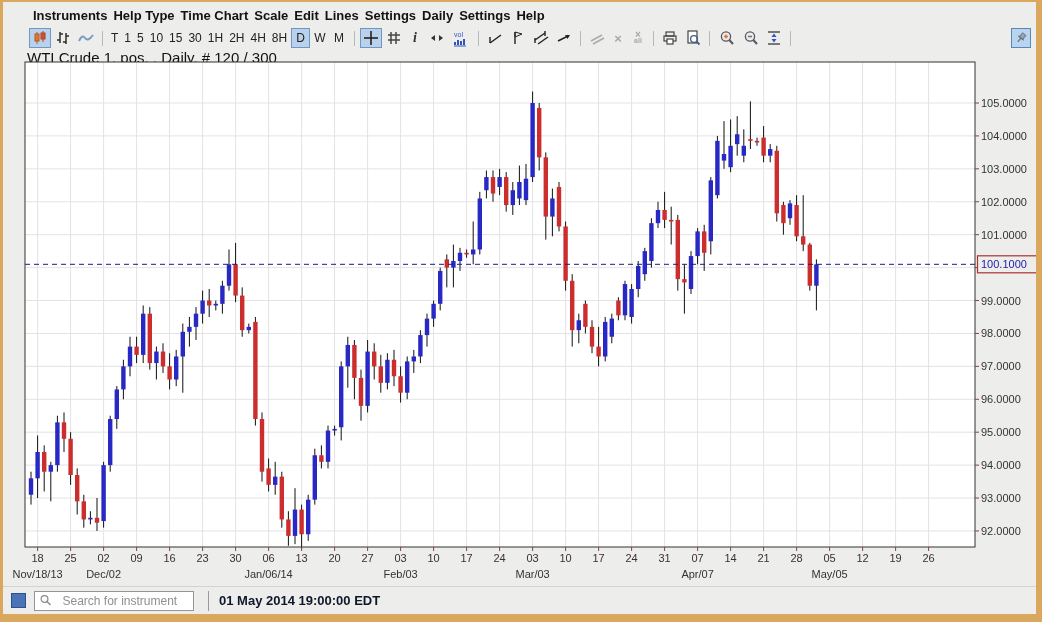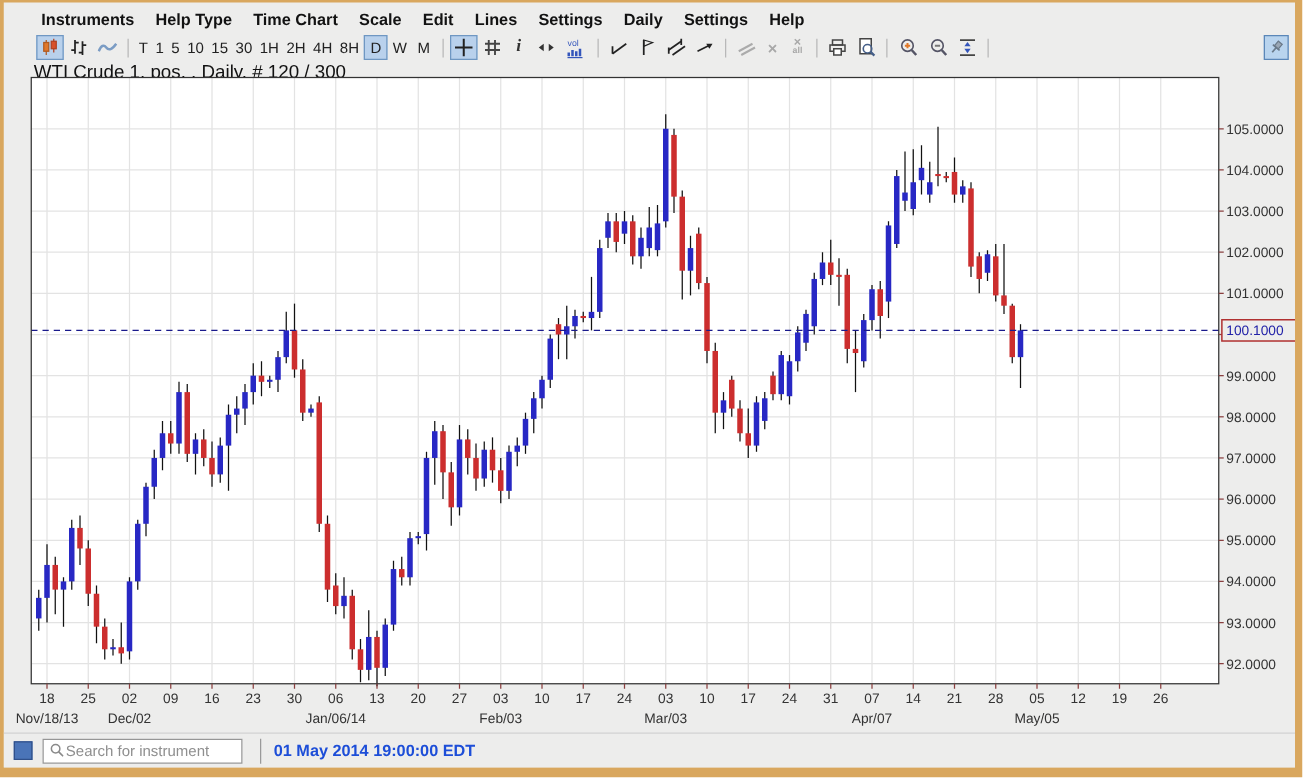--- a/index.html
+++ b/index.html
@@ -1,20 +1,20 @@
 <!DOCTYPE html>
 <html><head>
 <meta charset="utf-8">
 <style>
   html,body{margin:0;padding:0;background:#fff;}
   .window{position:relative;width:1042px;height:622px;background:#d9a75e;box-sizing:border-box;
           font-family:"Liberation Sans",sans-serif;overflow:hidden;}
   .inner{position:absolute;left:3px;top:2px;width:1033px;height:612px;background:#ededec;overflow:hidden;}
   
-  .menubar{position:absolute;top:6px;left:30px;display:flex;gap:17px;font-size:13px;font-weight:bold;color:#121212;}
+  .menubar{position:absolute;top:6px;left:30px;display:flex;gap:6px;font-size:13px;font-weight:bold;color:#121212;}
   .mitem{cursor:default;white-space:nowrap;}
   
   .toolbar{position:absolute;top:25px;left:26px;height:22px;display:flex;align-items:center;gap:1px;}
   .tbtn{height:20px;min-width:19px;padding:0 2px;display:flex;align-items:center;justify-content:center;
         border:1px solid transparent;box-sizing:border-box;color:#333;}
   .tbtn.sel{background:#b9d1ec;border-color:#6f97c2;}
   .tsep{width:1px;height:15px;background:#b8b8b8;margin:0 4px;}
   .tf{font-size:12px;color:#222;padding:0 3px;}
   .ginfo{font-family:"Liberation Serif",serif;font-style:italic;font-weight:bold;font-size:14px;}
   .gray{color:#a8a8a8;font-weight:bold;font-size:13px;}
@@ -22,24 +22,24 @@
           display:flex;align-items:center;justify-content:center;}
   
   .chart-title{position:absolute;left:24px;top:47px;font-size:15px;color:#111;}
   
   .bottombar{position:absolute;left:0;bottom:0;width:100%;height:28px;background:#ededec;border-top:1px solid #d2d2d2;
              display:flex;align-items:center;padding-left:8px;box-sizing:border-box;}
   .bluesq{width:13px;height:13px;background:#4a74b8;border:1px solid #30508a;}
   .searchbox{width:150px;height:18px;border:1px solid #969696;background:#fff;display:flex;align-items:center;
              padding:0 4px;margin-left:8px;}
   .searchbox input{border:none;outline:none;font-size:12px;color:#555;width:100%;background:transparent;
-                   font-family:"Liberation Sans",sans-serif;}
+                   font-family:"Liberation Sans",sans-serif;text-align:center;}
   .searchbox input::placeholder{color:#8f8f8f;}
   .bsep{width:1px;height:20px;background:#9a9a9a;margin:0 10px 0 14px;}
-  .stamp{font-size:13px;font-weight:bold;color:#1d4ed8;}
+  .stamp{font-size:13px;font-weight:bold;color:#0f172a;}
   svg text{font-family:"Liberation Sans",sans-serif;}
 </style>
 </head>
 <body>
 
 <div class="window">
  <div class="inner">
 
   <div class="menubar" id="menubar">
         <span class="mitem">Instruments</span>

